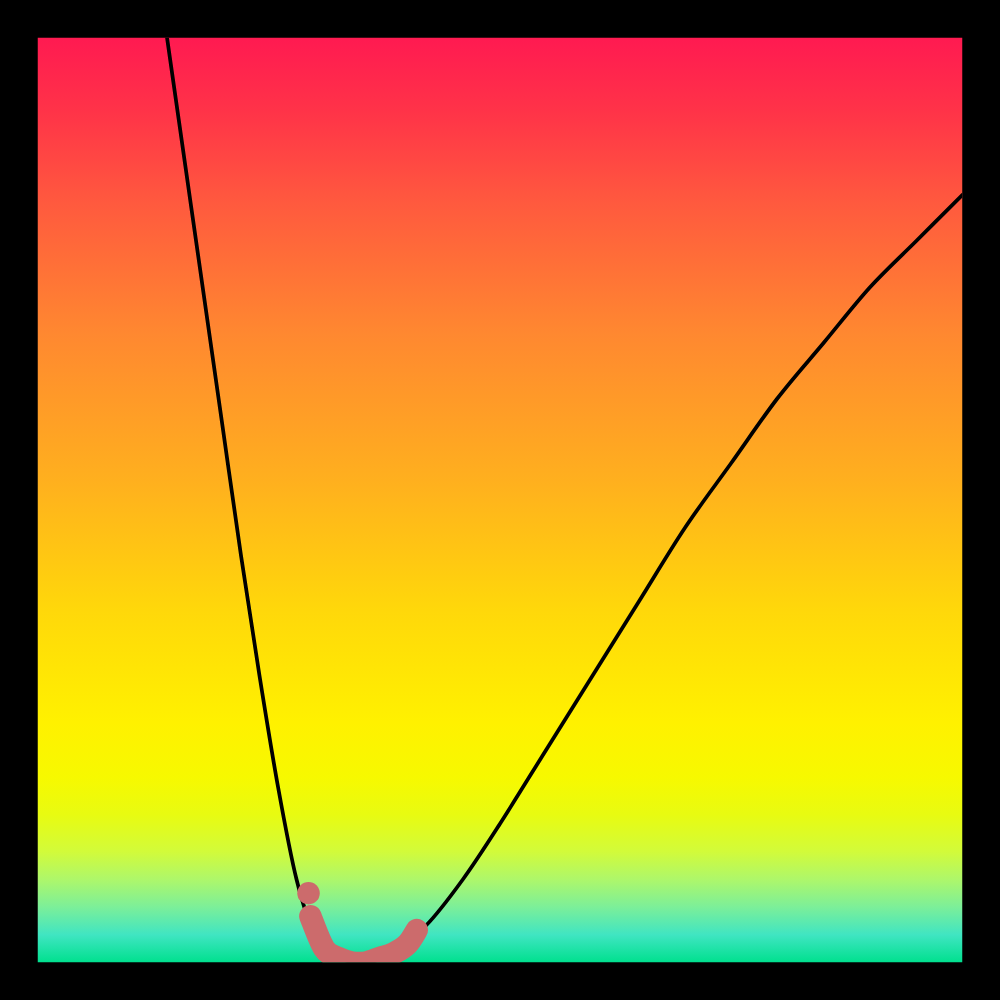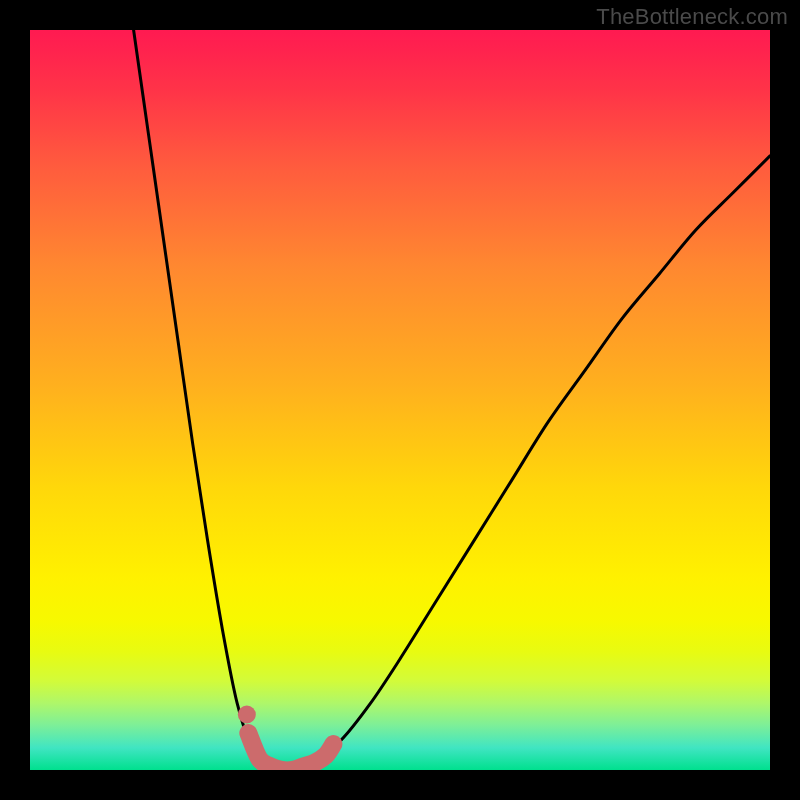--- a/index.html
+++ b/index.html
@@ -71,14 +71,13 @@
     <svg class="curves" viewBox="0 0 740 740" preserveAspectRatio="none">
       <g id="curve-group">
           <path d="M 103.60000000000001 0 C 106.06666666666668 17.26666666666667, 113.46666666666667 69.06666666666669, 118.4 103.60000000000002 C 123.33333333333334 138.13333333333335, 128.26666666666665 172.6666666666667, 133.2 207.20000000000005 C 138.13333333333333 241.73333333333338, 143.06666666666666 276.2666666666667, 148 310.8 C 152.93333333333334 345.3333333333333, 157.86666666666667 381.09999999999997, 162.8 414.4 C 167.73333333333335 447.7, 172.66666666666666 479.7666666666667, 177.6 510.6 C 182.53333333333333 541.4333333333334, 187.46666666666667 572.2666666666667, 192.4 599.4 C 197.33333333333334 626.5333333333333, 202.26666666666668 653.6666666666666, 207.20000000000002 673.4 C 212.13333333333335 693.1333333333333, 217.06666666666666 707.9333333333333, 222 717.8 C 226.93333333333334 727.6666666666666, 236.8 732.6, 236.8 732.6 C 236.8 732.6, 222 717.8, 222 717.8 C 222 717.8, 231.86666666666667 728.9, 236.8 732.6 C 241.73333333333335 736.3000000000001, 246.66666666666669 738.7666666666667, 251.60000000000002 740 C 256.53333333333336 741.2333333333333, 261.46666666666664 741.2333333333333, 266.4 740 C 271.3333333333333 738.7666666666667, 273.79999999999995 737.5333333333333, 281.2 732.6 C 288.6 727.6666666666667, 300.93333333333334 720.2666666666667, 310.8 710.4 C 320.6666666666667 700.5333333333333, 330.53333333333336 686.9666666666667, 340.40000000000003 673.4 C 350.2666666666667 659.8333333333333, 358.9 646.2666666666667, 370 629 C 381.1 611.7333333333333, 394.66666666666674 589.5333333333333, 407.00000000000006 569.8 C 419.33333333333337 550.0666666666666, 431.6666666666667 530.3333333333334, 444 510.6 C 456.3333333333333 490.8666666666667, 468.6666666666667 471.1333333333333, 481 451.4 C 493.3333333333333 431.66666666666663, 505.6666666666667 410.70000000000005, 518 392.20000000000005 C 530.3333333333334 373.70000000000005, 542.6666666666666 357.66666666666663, 555 340.4 C 567.3333333333334 323.1333333333333, 579.6666666666666 304.6333333333333, 592 288.6 C 604.3333333333334 272.5666666666667, 616.6666666666666 259, 629 244.2 C 641.3333333333334 229.4, 653.6666666666666 213.36666666666673, 666 199.80000000000007 C 678.3333333333334 186.2333333333334, 690.6666666666666 175.1333333333333, 703 162.79999999999995 C 715.3333333333334 150.4666666666666, 733.8333333333334 131.96666666666673, 740 125.80000000000007" fill="none" stroke="#000000" stroke-width="3" stroke-linecap="round"></path>
         </g>
       <g id="marker-group">
           <path d="M 218.29999999999998 703 C 220.14999999999998 707.3166666666666, 225.7 723.35, 229.4 728.9 C 233.10000000000002 734.4499999999999, 236.8 734.4499999999999, 240.5 736.3 C 244.2 738.15, 247.90000000000003 739.3833333333333, 251.60000000000002 740 C 255.3 740.6166666666667, 259 740.6166666666667, 262.7 740 C 266.4 739.3833333333333, 270.1 737.5333333333333, 273.8 736.3 C 277.5 735.0666666666666, 281.20000000000005 734.45, 284.90000000000003 732.6 C 288.6 730.75, 292.9166666666667 728.2833333333334, 296 725.2 C 299.0833333333333 722.1166666666667, 302.16666666666663 715.95, 303.4 714.1" fill="none" stroke="#cc6b6c" stroke-width="18" stroke-linecap="round" stroke-linejoin="round"></path>
           <circle cx="216.82" cy="684.5" r="9" fill="#cc6b6c"></circle>
         </g>
     </svg>
   </div>
-  <div class="watermark">TheBottleneck.com</div>
 </div>
 
 </body></html>

